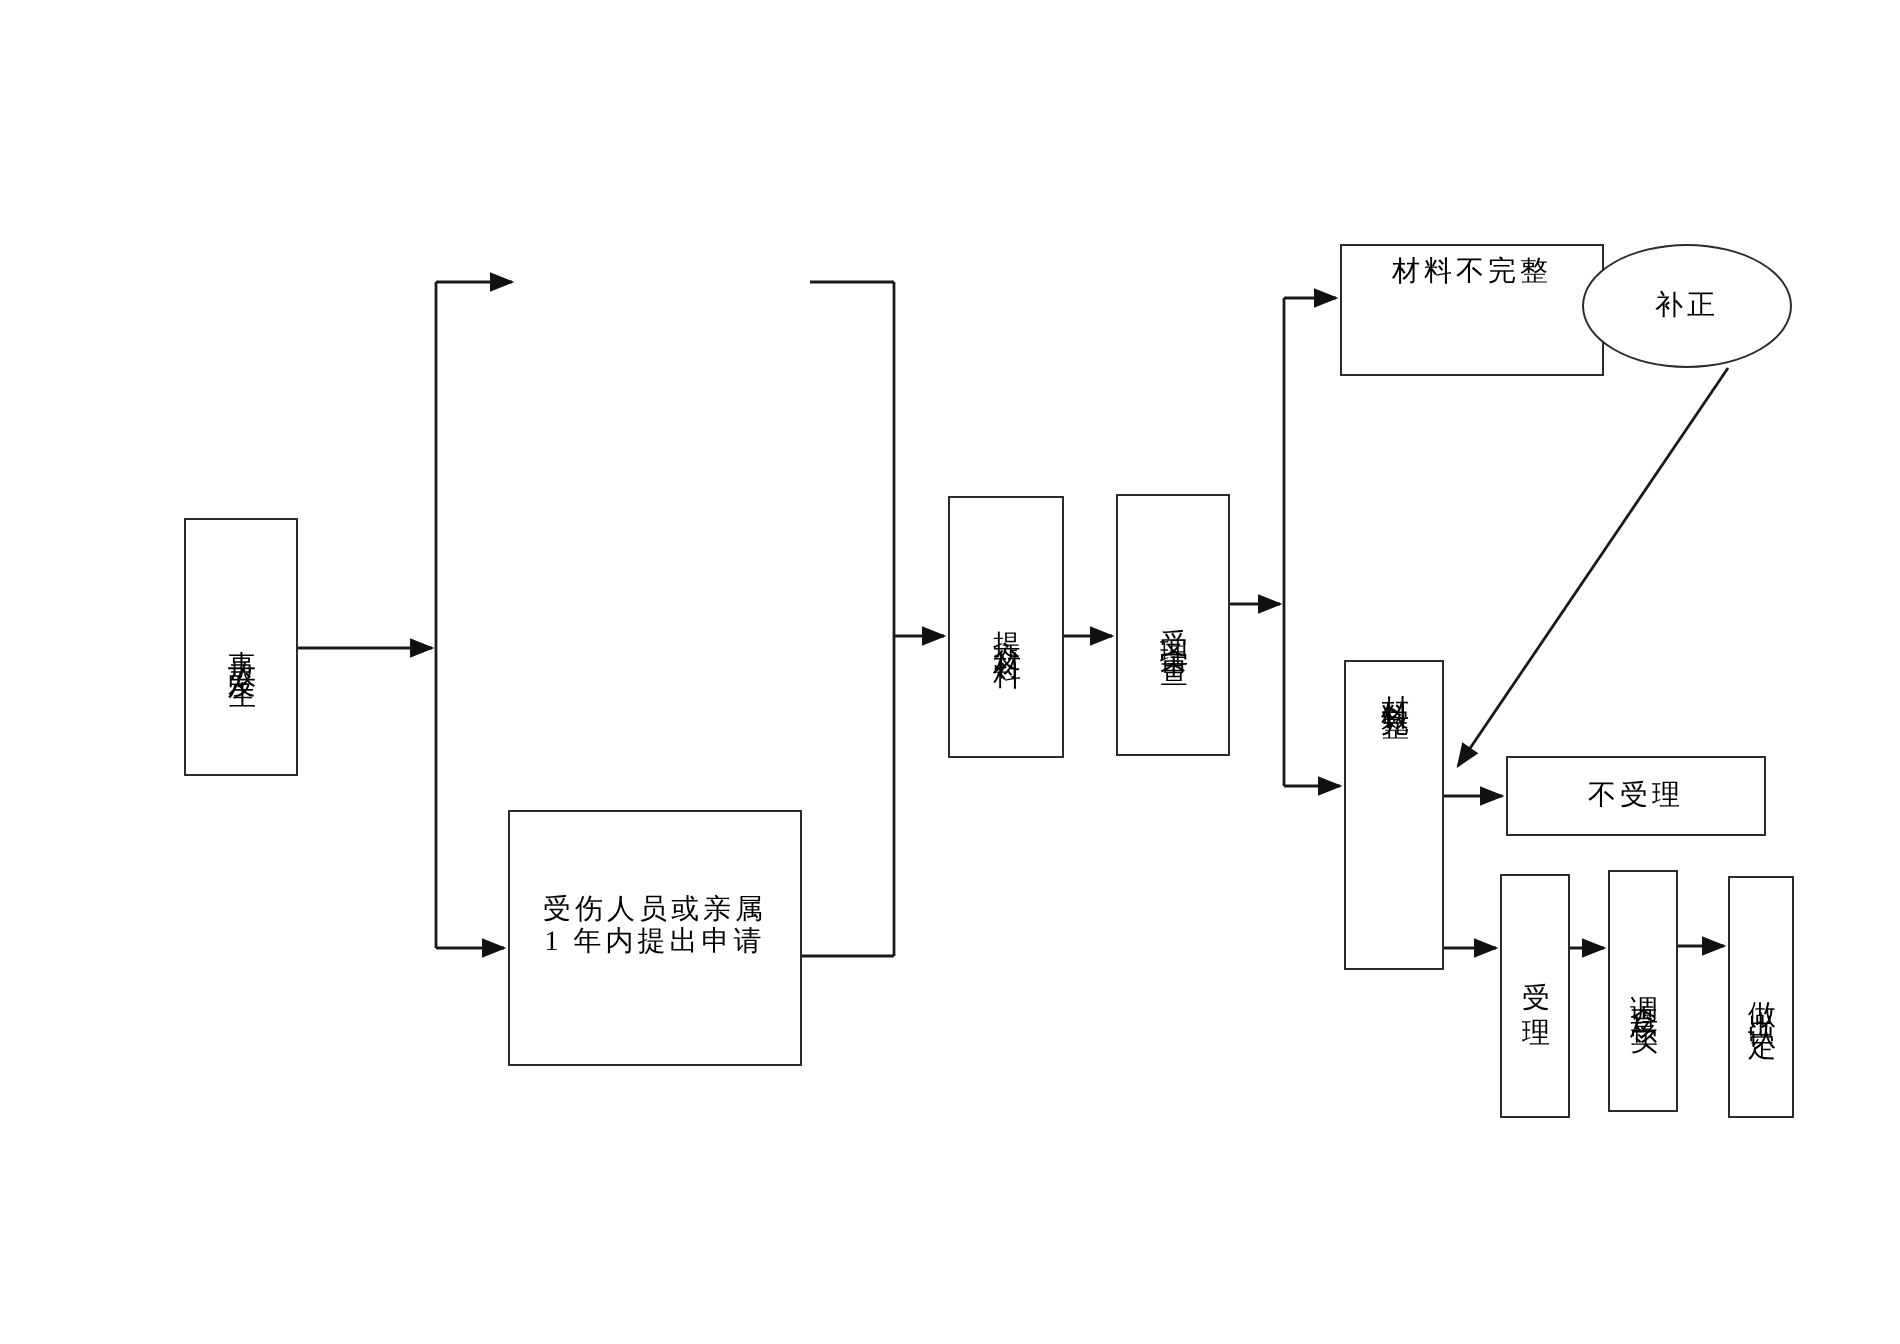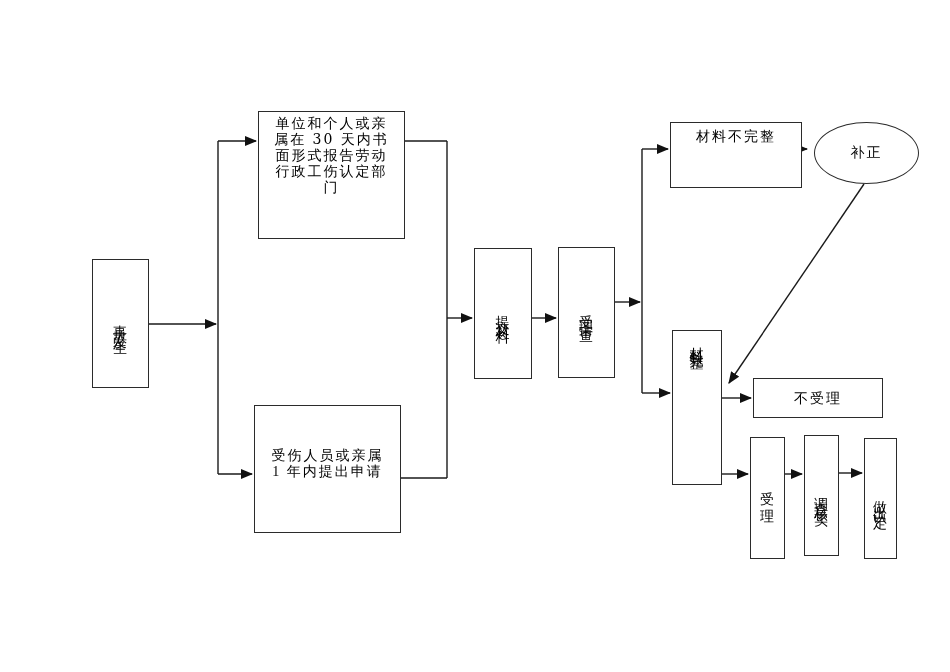--- a/index.html
+++ b/index.html
@@ -57,46 +57,39 @@
       <path d="M722,474 H748" marker-end="url(#arw)"></path>
       <path d="M785,474 H802" marker-end="url(#arw)"></path>
       <path d="M839,473 H862" marker-end="url(#arw)"></path>
     </g>
   </svg>
 
   <div class="node" style="left:92px;top:259px;width:57px;height:129px;">
     <span class="vtext">事故发生</span>
   </div>
 
-  <div class="node top" style="left:258px;top:111px;width:147px;height:128px;">
-    <span class="htext pad-t3">单位和个人或亲
-属在 30 天内书
-面形式报告劳动
-行政工伤认定部
-门</span>
-  </div>
 
   <div class="node" style="left:254px;top:405px;width:147px;height:128px;">
     <span class="htext lift">受伤人员或亲属
 1 年内提出申请</span>
   </div>
 
   <div class="node" style="left:474px;top:248px;width:58px;height:131px;">
     <span class="vtext">提交材料</span>
   </div>
 
   <div class="node" style="left:558px;top:247px;width:57px;height:131px;">
     <span class="vtext">受理审查</span>
   </div>
 
   <div class="node top" style="left:670px;top:122px;width:132px;height:66px;">
     <span class="htext pad-t5">材料不完整</span>
   </div>
 
-  <div class="node ellipse" style="left:814px;top:122px;width:105px;height:62px;font-family:Liberation Mono, monospace;">
+  <div class="node ellipse" style="left:791px;top:122px;width:105px;height:62px;">
     <span class="htext">补正</span>
   </div>
 
   <div class="node top" style="left:672px;top:330px;width:50px;height:155px;">
     <span class="vtext tight pad-t5">材料完整</span>
   </div>
 
   <div class="node" style="left:753px;top:378px;width:130px;height:40px;">
     <span class="htext">不受理</span>
   </div>

